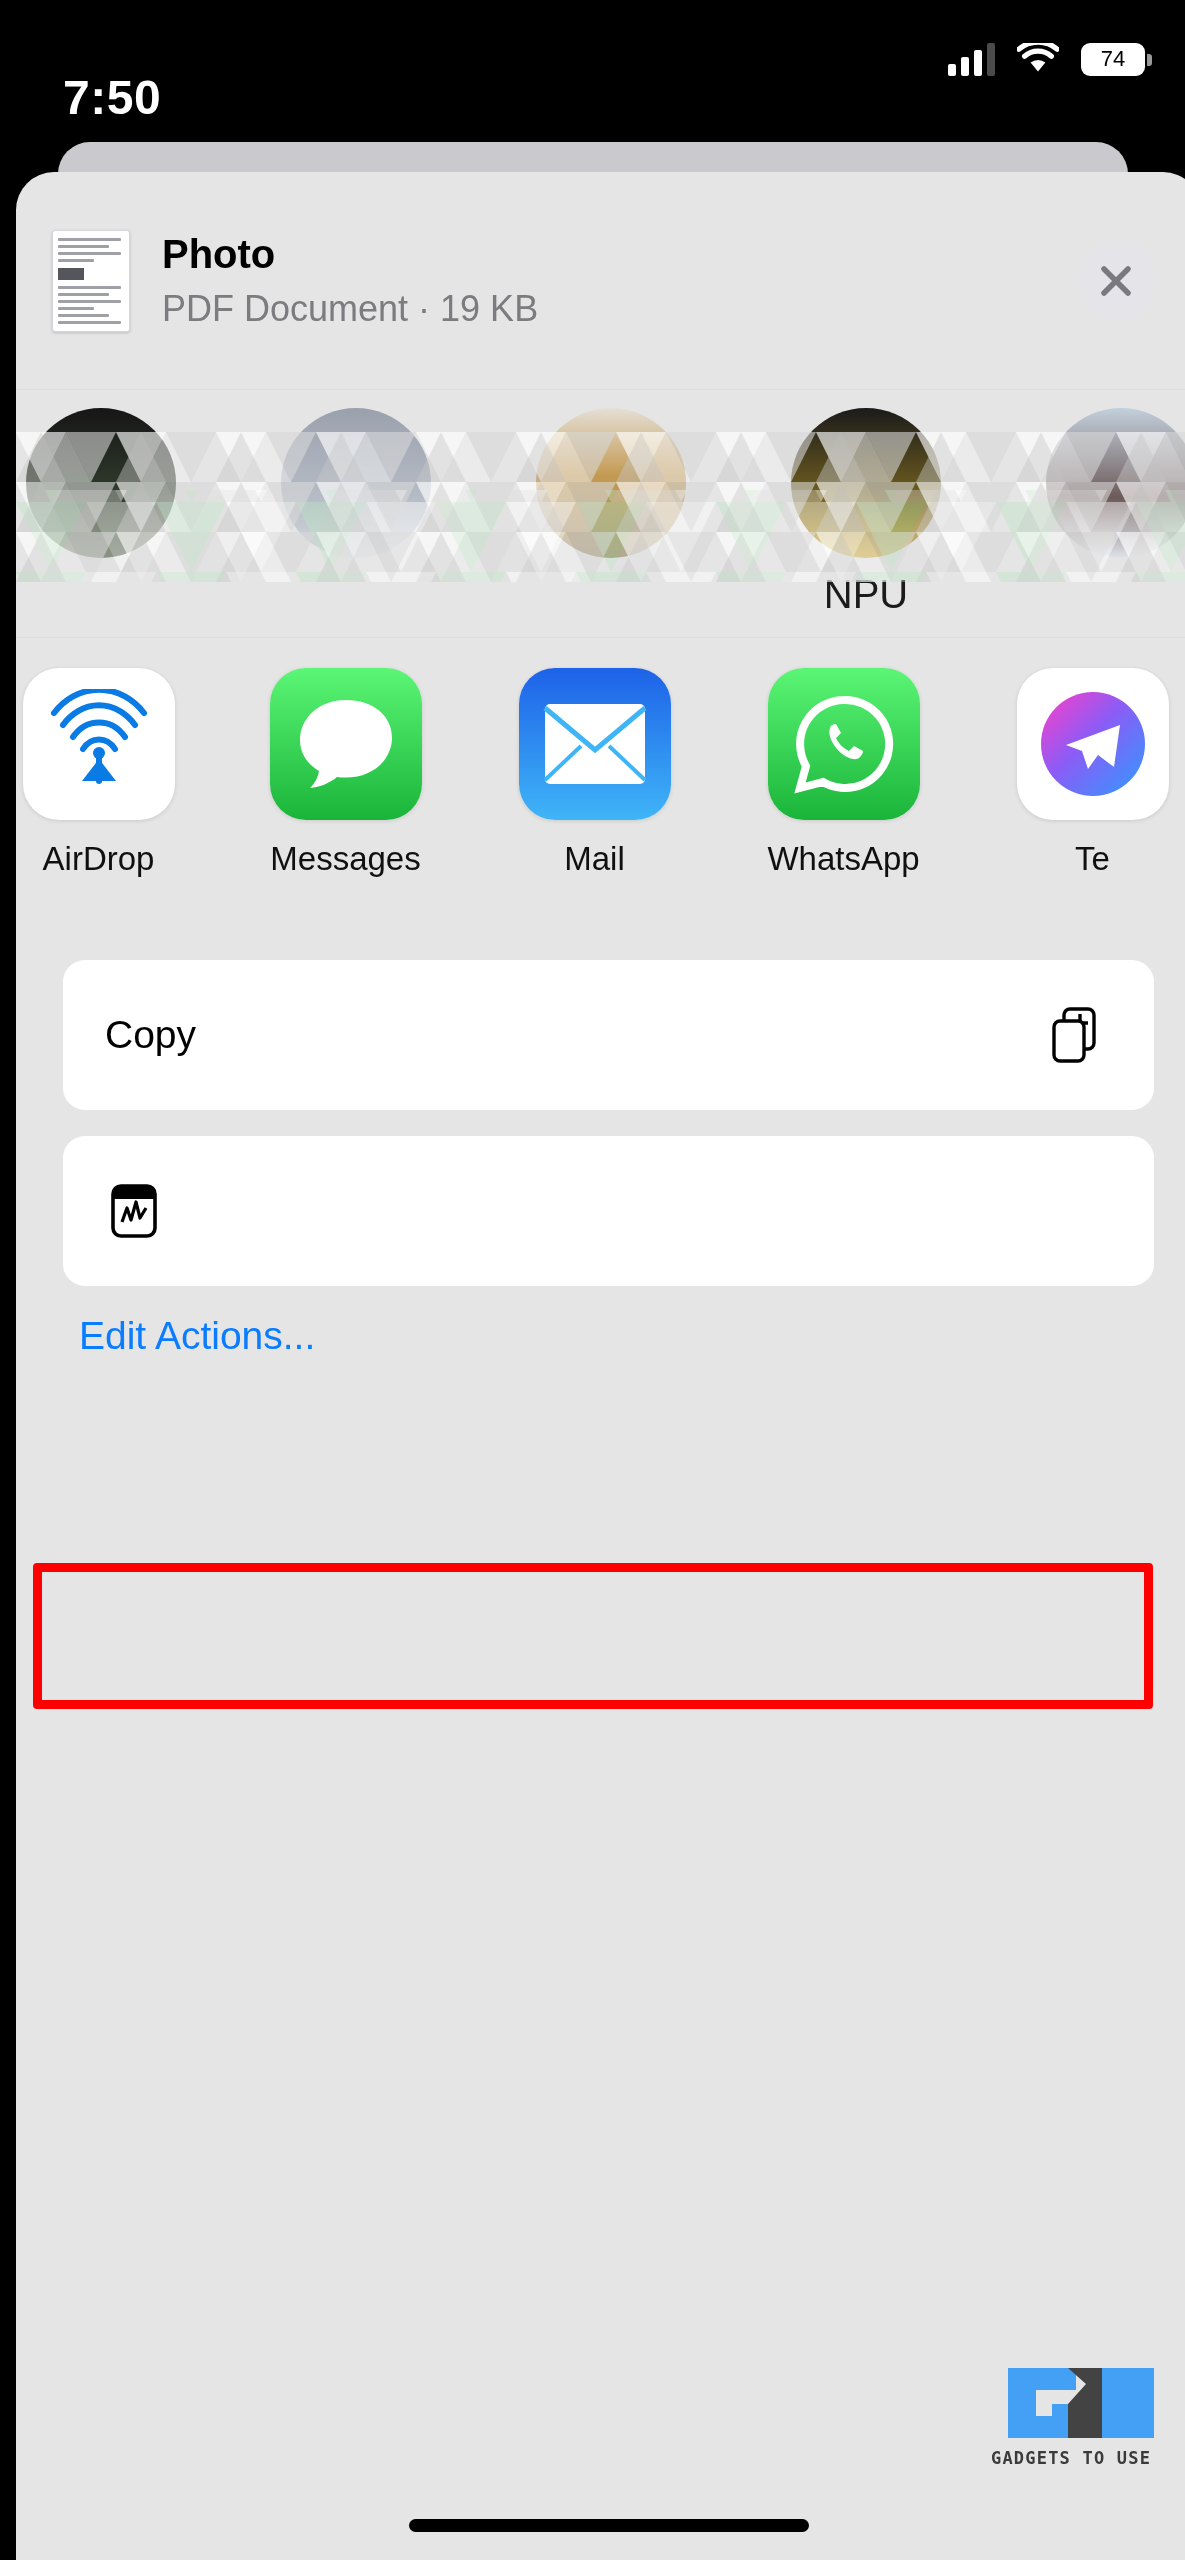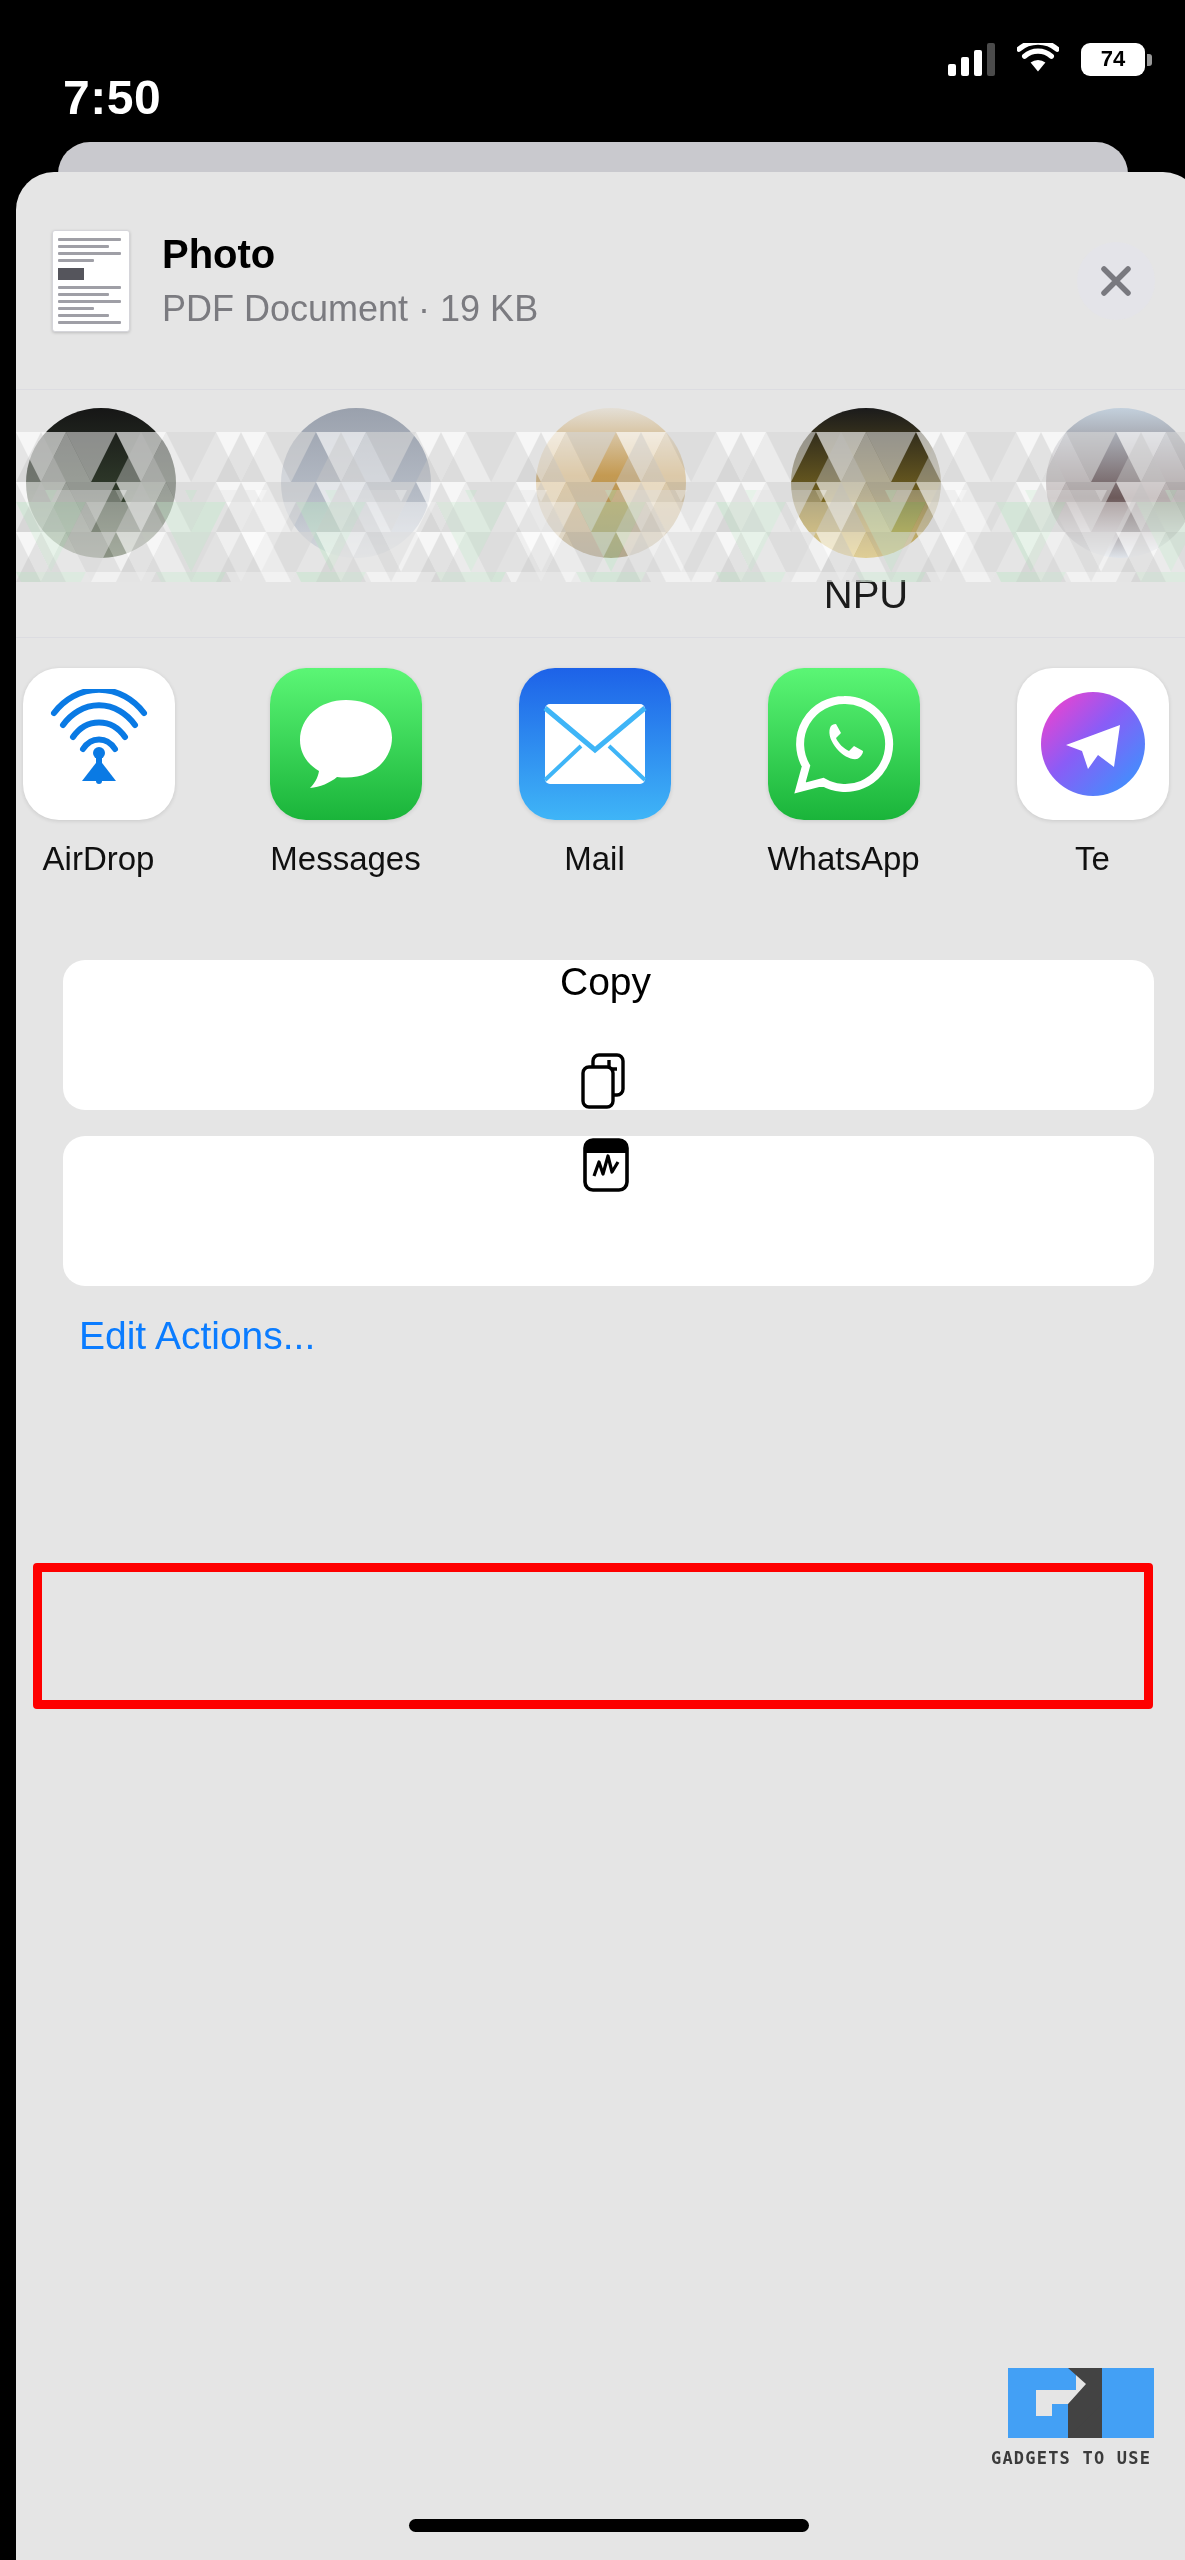--- a/index.html
+++ b/index.html
@@ -25,21 +25,21 @@
     display:flex; align-items:center; gap:22px;
   }
   .signal{ display:flex; align-items:flex-end; gap:5px; height:34px; }
   .signal i{ display:block; width:8px; background:#fff; border-radius:2px; }
   .signal i.b1{ height:12px; } .signal i.b2{ height:19px; }
   .signal i.b3{ height:26px; } .signal i.b4{ height:33px; background:#4b4b4b; }
   .wifi{ width:42px; height:32px; position:relative; }
   .battery{
     width:64px; height:33px; border-radius:9px; background:#fff;
     display:flex; align-items:center; justify-content:center;
-    font-size:22px; font-weight:700; color:#000; position:relative;
+    font-size:22px; font-weight:400; color:#000; position:relative;
   }
   .battery:after{
     content:""; position:absolute; right:-7px; top:11px;
     width:5px; height:12px; border-radius:0 3px 3px 0; background:#ffffff99;
   }
 
   
   .peek{
     position:absolute; left:58px; top:142px; width:1070px; height:60px;
     background:#c9c9ce; border-radius:32px 32px 0 0;
@@ -117,21 +117,21 @@
   .ic-mail{ background:linear-gradient(180deg,#1d62e8 0%,#3fb5f7 100%); }
   .ic-whatsapp{ background:linear-gradient(180deg,#5bf675 0%,#1ab43a 100%); }
   .ic-telegram{ background:#fff; }
 
   
   .card{
     margin:0 47px; background:#fff; border-radius:22px; overflow:hidden;
   }
   .row{
     height:150px; display:flex; align-items:center;
-    padding:0 48px 0 42px; position:relative; cursor:pointer;flex-direction:column;
+    padding:0 48px 0 42px; position:relative; cursor:pointer;
   }
   .row .txt{ font-size:39px; color:#000; flex:1; }
   .row .ri{ width:58px; height:58px; display:flex; align-items:center; justify-content:center; }
   .row + .row:before{
     content:""; position:absolute; left:42px; right:0; top:0; height:1.5px; background:#e6e6eb;
   }
   .edit-link{
     margin:28px 0 0 63px; font-size:39px; color:#0a7cff; display:inline-block; cursor:pointer;
   }
 

